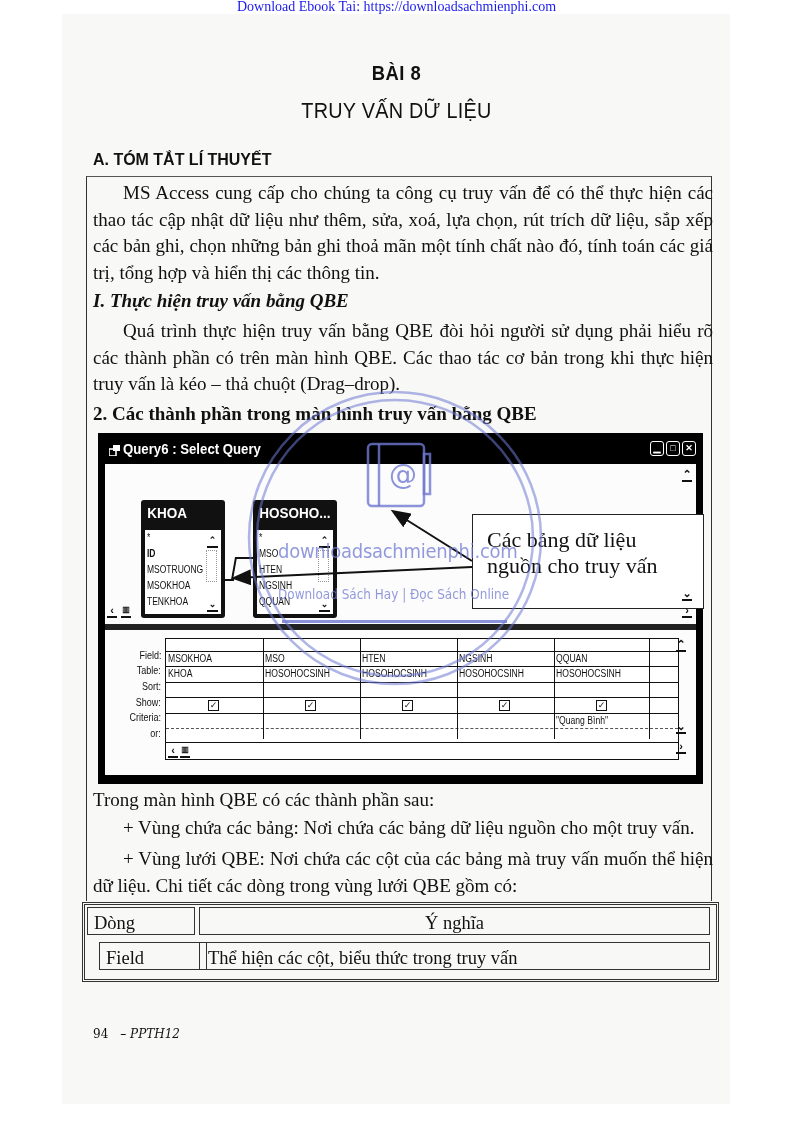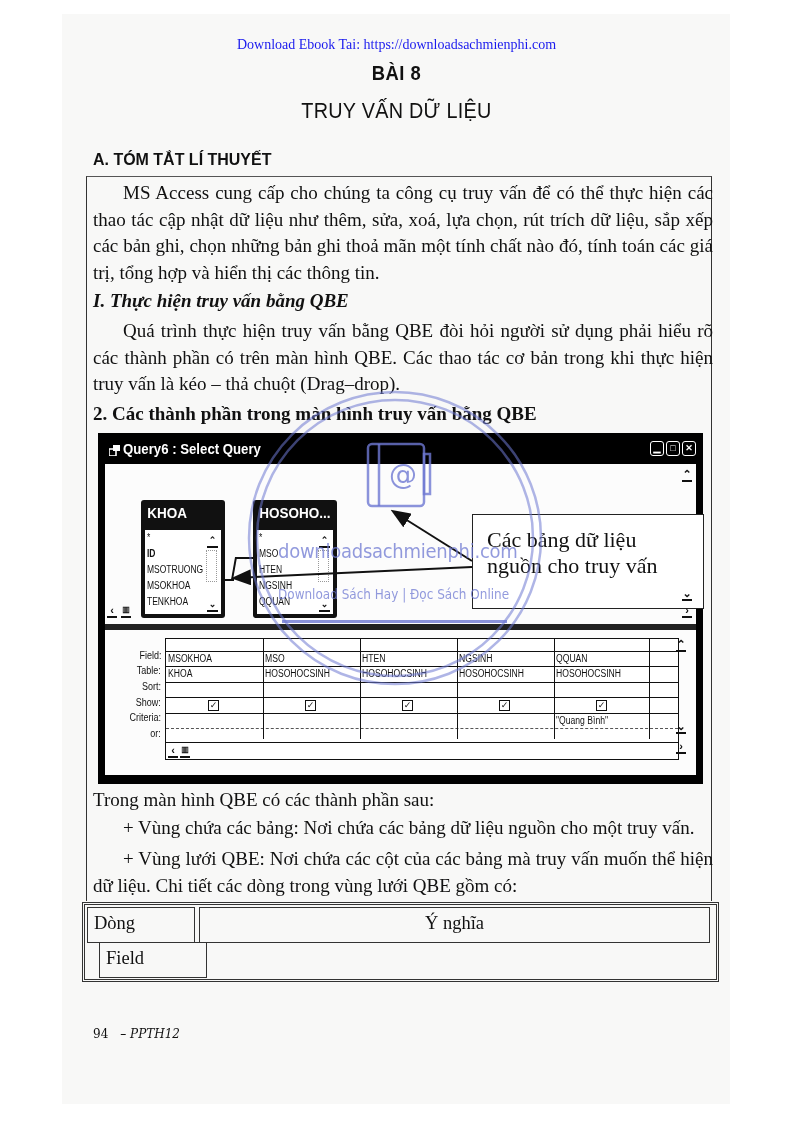--- a/index.html
+++ b/index.html
@@ -11,21 +11,21 @@
     }
     .paper {
       position: absolute; left: 62px; top: 14px; width: 668px; height: 1090px;
       background: #f8f8f7;
     }
     .top-link, .bottom-link {
       position: absolute; left: 0; width: 793px; text-align: center;
       color: #1a1aee; font-family: "Liberation Serif", serif; font-size: 14px;
       z-index: 3;
     }
-    .top-link { top: -1px; margin-top: 38px; }
+    .top-link { top: -1px; }
     .bottom-link { top: 1156px; }
 
     .lesson-num {
       position: absolute; top: 62px; left: 0; width: 793px; text-align: center;
       font-family: "Liberation Sans", sans-serif; font-weight: bold; font-size: 20px;
       letter-spacing: 0.5px; transform: scaleX(0.92);
     }
     .lesson-title {
       position: absolute; top: 98px; left: 0; width: 793px; text-align: center;
       font-family: "Liberation Sans", sans-serif; font-size: 22px; letter-spacing: 0.3px;
@@ -138,21 +138,21 @@
       position: absolute; width: 9px; height: 9px; border: 1.5px solid #111;
       font-size: 9px; line-height: 9px; text-align: center; font-weight: bold;
       font-family: "DejaVu Sans", sans-serif;
     }
 
     .meaning-table {
       position: absolute; left: 82px; top: 902px; width: 631px; height: 74px;
       border: 3px double #333; border-collapse: separate;
     }
     .mcell {
-      position: absolute; font-size: 18.5px; height: 36px; line-height: 30px;
+      position: absolute; font-size: 18.5px; height: 28px; line-height: 30px;
       border: 1px solid #333; box-sizing: border-box;
     }
 
     .footer {
       position: absolute; left: 93px; top: 1027px; font-family: "DejaVu Serif", serif; font-size: 12px;
     }
     .footer .code { font-style: italic; margin-left: 12px; }
 
     .watermark { position: absolute; left: 240px; top: 388px; width: 310px; height: 300px; z-index: 2; pointer-events: none; }
     .wm-text1 {
@@ -325,20 +325,21 @@
 </div>
 
 <div class="para" style="top:787px;">Trong màn hình QBE có các thành phần sau:</div>
 <div class="para indent" style="top:815px;">+ Vùng chứa các bảng: Nơi chứa các bảng dữ liệu nguồn cho một truy vấn.</div>
 <div class="para indent" style="top:846px;">+ Vùng lưới QBE: Nơi chứa các cột của các bảng mà truy vấn muốn thể hiện dữ liệu. Chi tiết các dòng trong vùng lưới QBE gồm có:</div>
 
 <div class="meaning-table">
   <div class="mcell" style="left:2px; top:2px; width:108px; padding-left:6px;">Dòng</div>
   <div class="mcell" style="left:114px; top:2px; width:511px; text-align:center;">Ý nghĩa</div>
   <div class="mcell" style="left:14px; top:37px; width:108px; padding-left:6px;">Field</div>
+  <div class="mcell" style="left:114px; top:37px; width:511px; padding-left:8px;">Thể hiện các cột, biểu thức trong truy vấn</div>
 </div>
 
 <div class="footer">
   <span>94</span><span class="code">– PPTH12</span>
 </div>
 
 <div class="bottom-link">Tron Bo SGK: https://bookgiaokhoa.com</div>
 
 <svg class="watermark" viewBox="0 0 310 300">
   <circle cx="155" cy="150" r="146" fill="none" stroke="rgba(110,120,210,0.55)" stroke-width="2.5"></circle>

